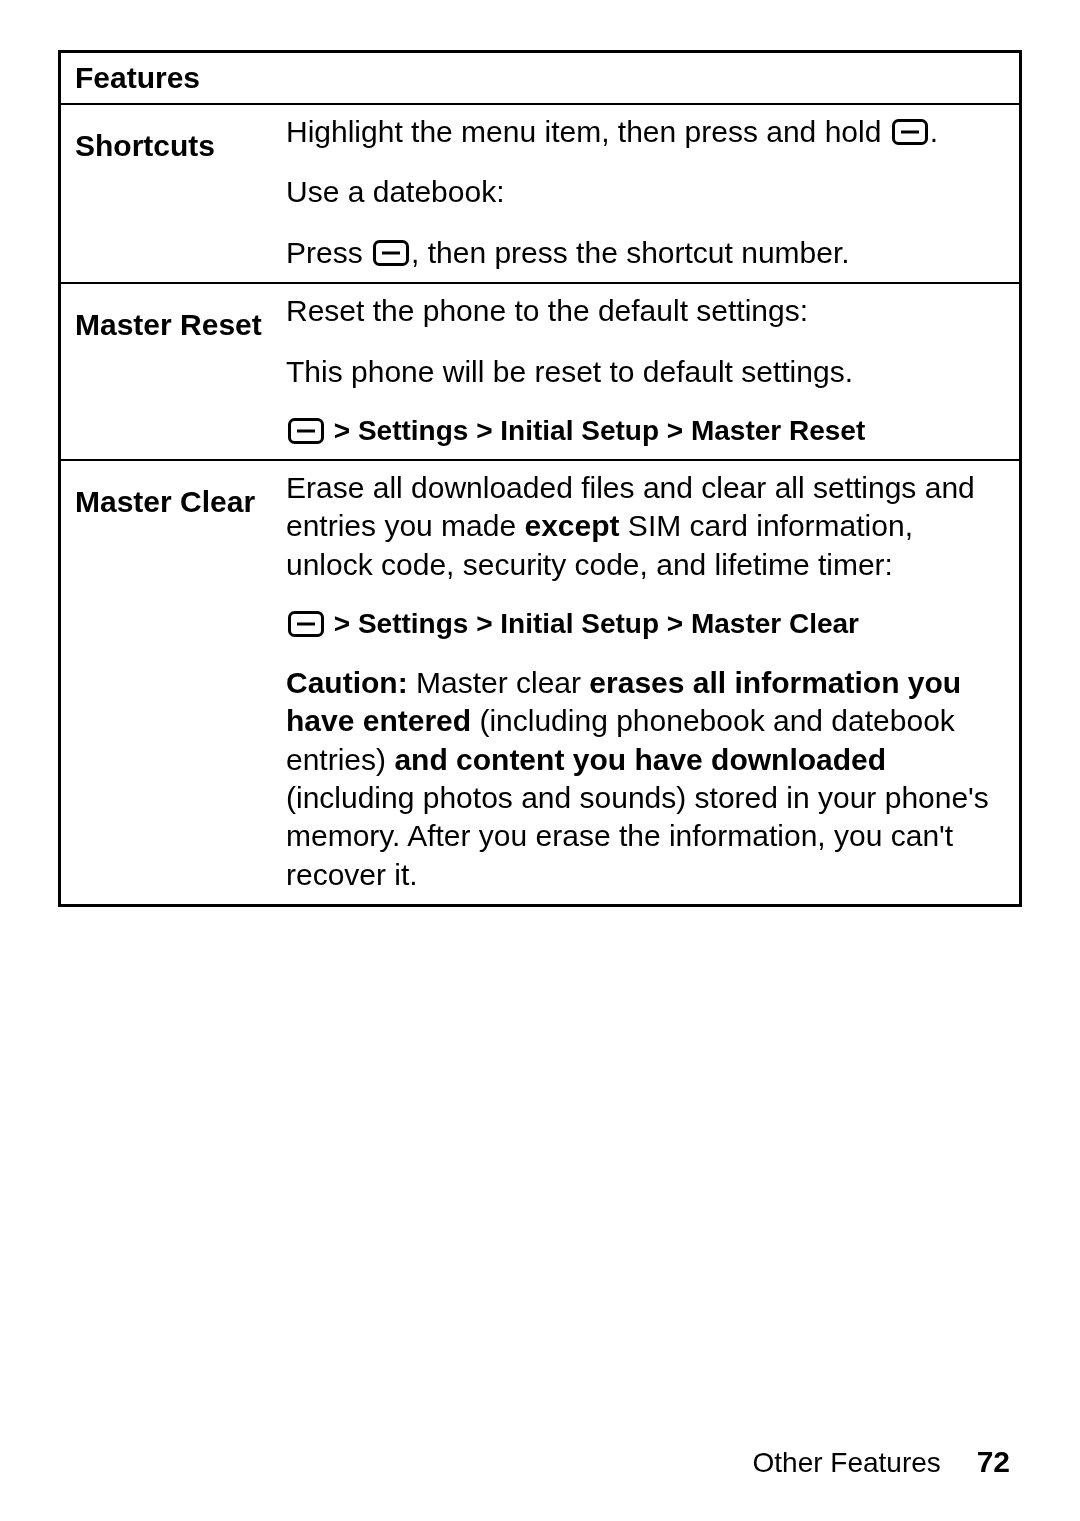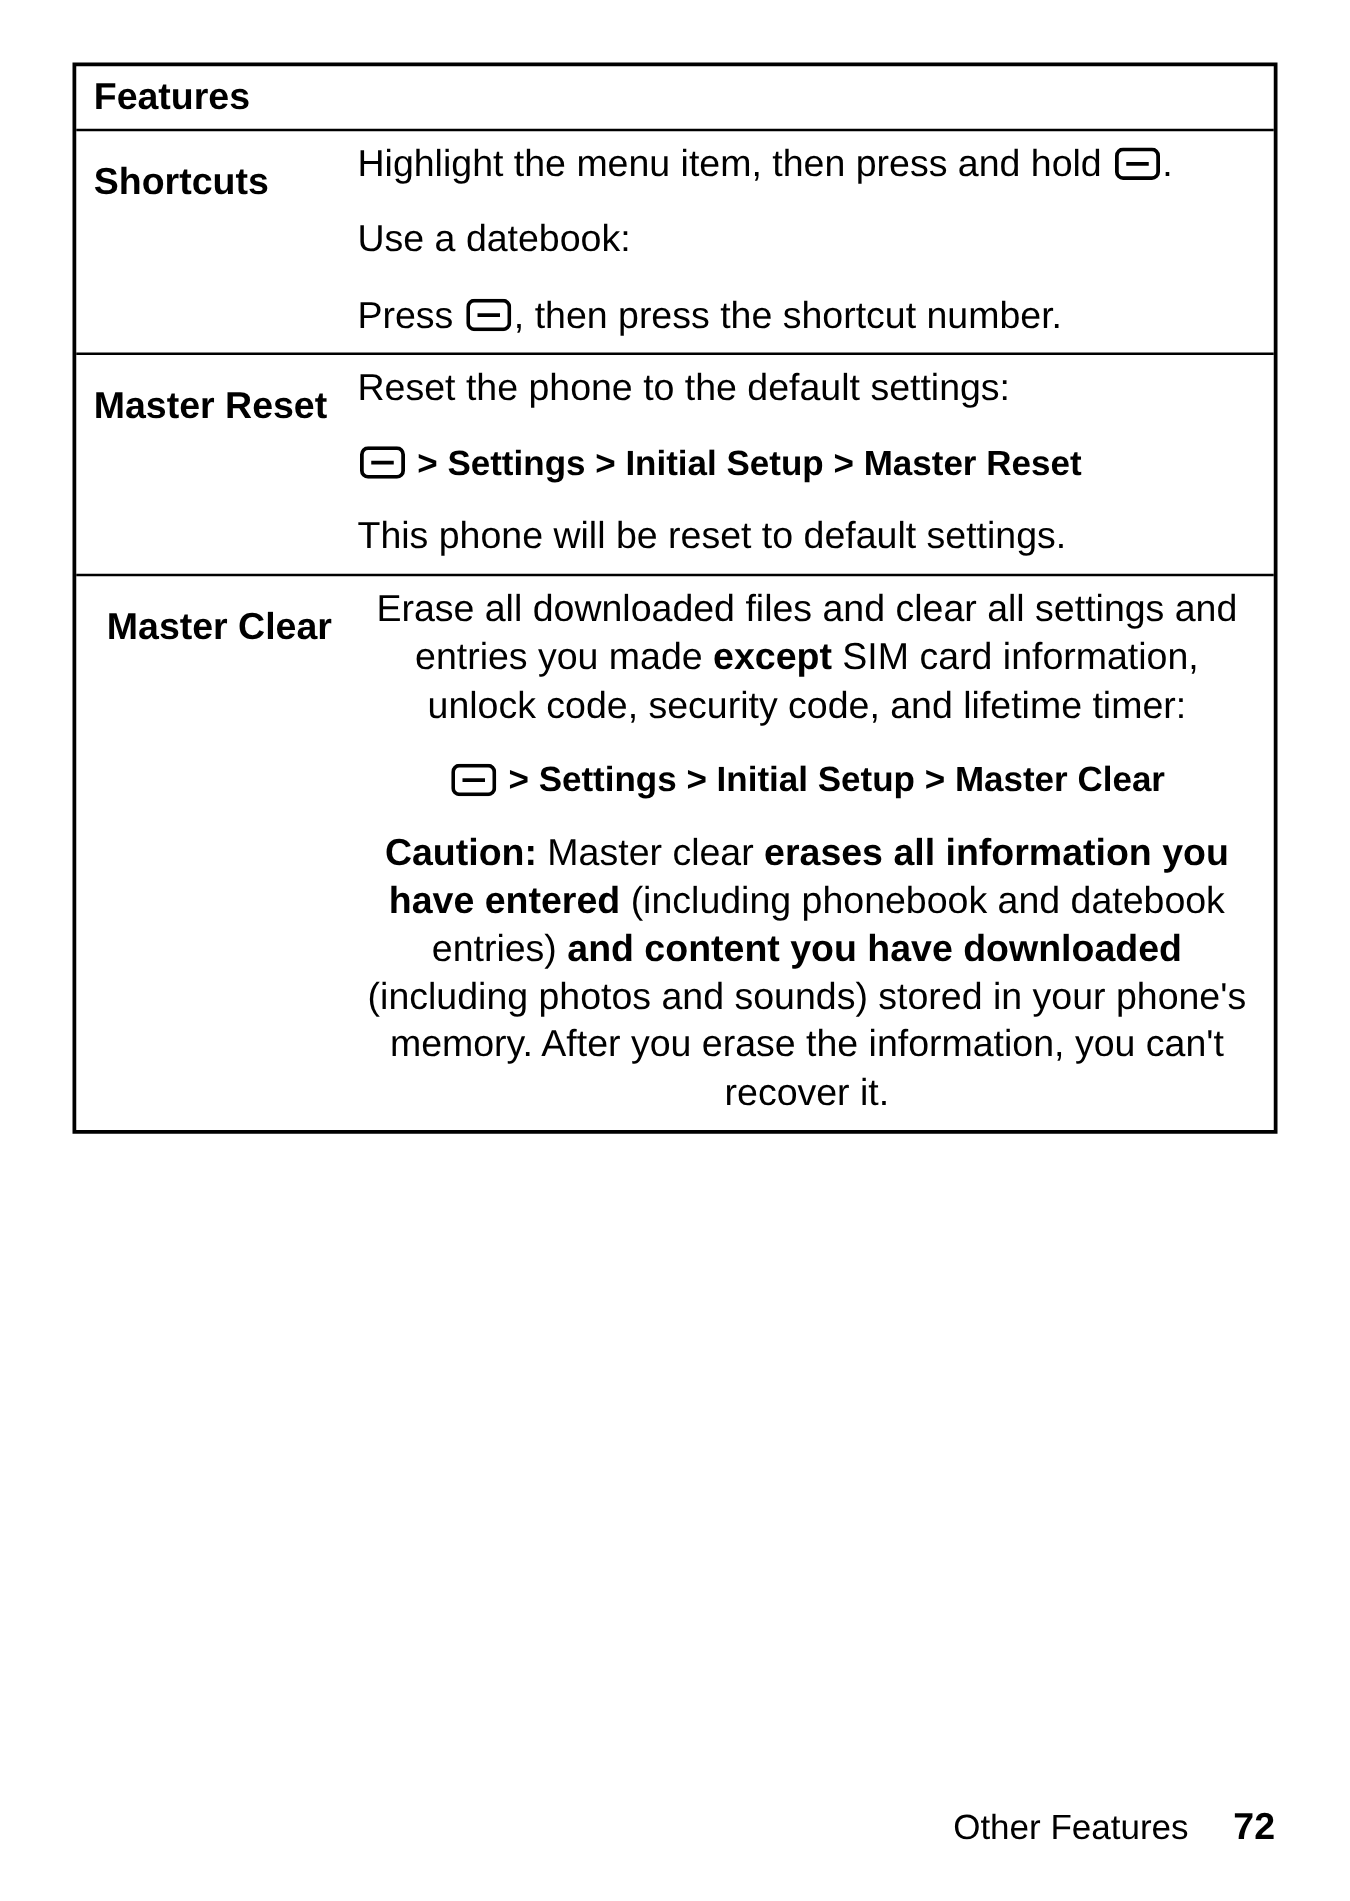--- a/index.html
+++ b/index.html
@@ -13,21 +13,21 @@
       padding: 50px 58px 0 58px;
     }
     .table-wrap {
       border: 3px solid #000;
       width: 100%;
     }
     .row {
       display: flex;
       border-bottom: 2px solid #000;
     }
-    .row:last-child { border-bottom: none; text-align: center; }
+    .row:last-child { border-bottom: none; }
     .header-row {
       border-bottom: 2px solid #000;
     }
     .left-col {
       width: 225px;
       flex: 0 0 225px;
       padding: 24px 10px 8px 14px;
       font-weight: bold;
       font-size: 30px;
       font-family: Arial, Helvetica, sans-serif;
@@ -63,21 +63,21 @@
     .narrow-bold {
       font-family: "Arial Narrow", Arial, Helvetica, sans-serif;
       font-weight: bold;
       font-stretch: condensed;
       font-size: 28px;
     }
     .bold { font-weight: bold; }
     .footer {
       position: absolute;
       bottom: 42px;
-      right: 60px;
+      right: 70px;
       font-size: 28px;
       font-family: Arial, Helvetica, sans-serif;
     }
     .footer .section-name { margin-right: 28px; }
     .footer .page-num { font-weight: bold; font-size: 30px; }
   </style>
 </head>
 <body>
 
 <div class="table-wrap">
@@ -102,33 +102,33 @@
               <line x1="9" y1="13" x2="27" y2="13" stroke="#000" stroke-width="3"></line>
             </svg></span><span>, then press the shortcut number.</span>
       </div>
     </div>
   </div>
 
   <div class="row">
     <div class="left-col">Master Reset</div>
     <div class="right-col">
       <div class="para">Reset the phone to the default settings:</div>
+      <div class="para">This phone will be reset to default settings.</div>
       <div class="para narrow-bold">
         <span class="menu-icon"><svg viewBox="0 0 36 26">
               <rect x="1.5" y="1.5" width="33" height="23" rx="5" ry="5" fill="none" stroke="#000" stroke-width="3"></rect>
               <line x1="9" y1="13" x2="27" y2="13" stroke="#000" stroke-width="3"></line>
             </svg></span>
         <span> &gt; </span>
         <span>Settings</span>
         <span> &gt; </span>
         <span>Initial Setup</span>
         <span> &gt; </span>
         <span>Master Reset</span>
       </div>
-      <div class="para">This phone will be reset to default settings.</div>
     </div>
   </div>
 
   <div class="row">
     <div class="left-col">Master Clear</div>
     <div class="right-col">
       <div class="para">
         <span>Erase all downloaded files and clear all settings and entries you made </span><span class="bold">except</span><span> SIM card information, unlock code, security code, and lifetime timer:</span>
       </div>
       <div class="para narrow-bold">

